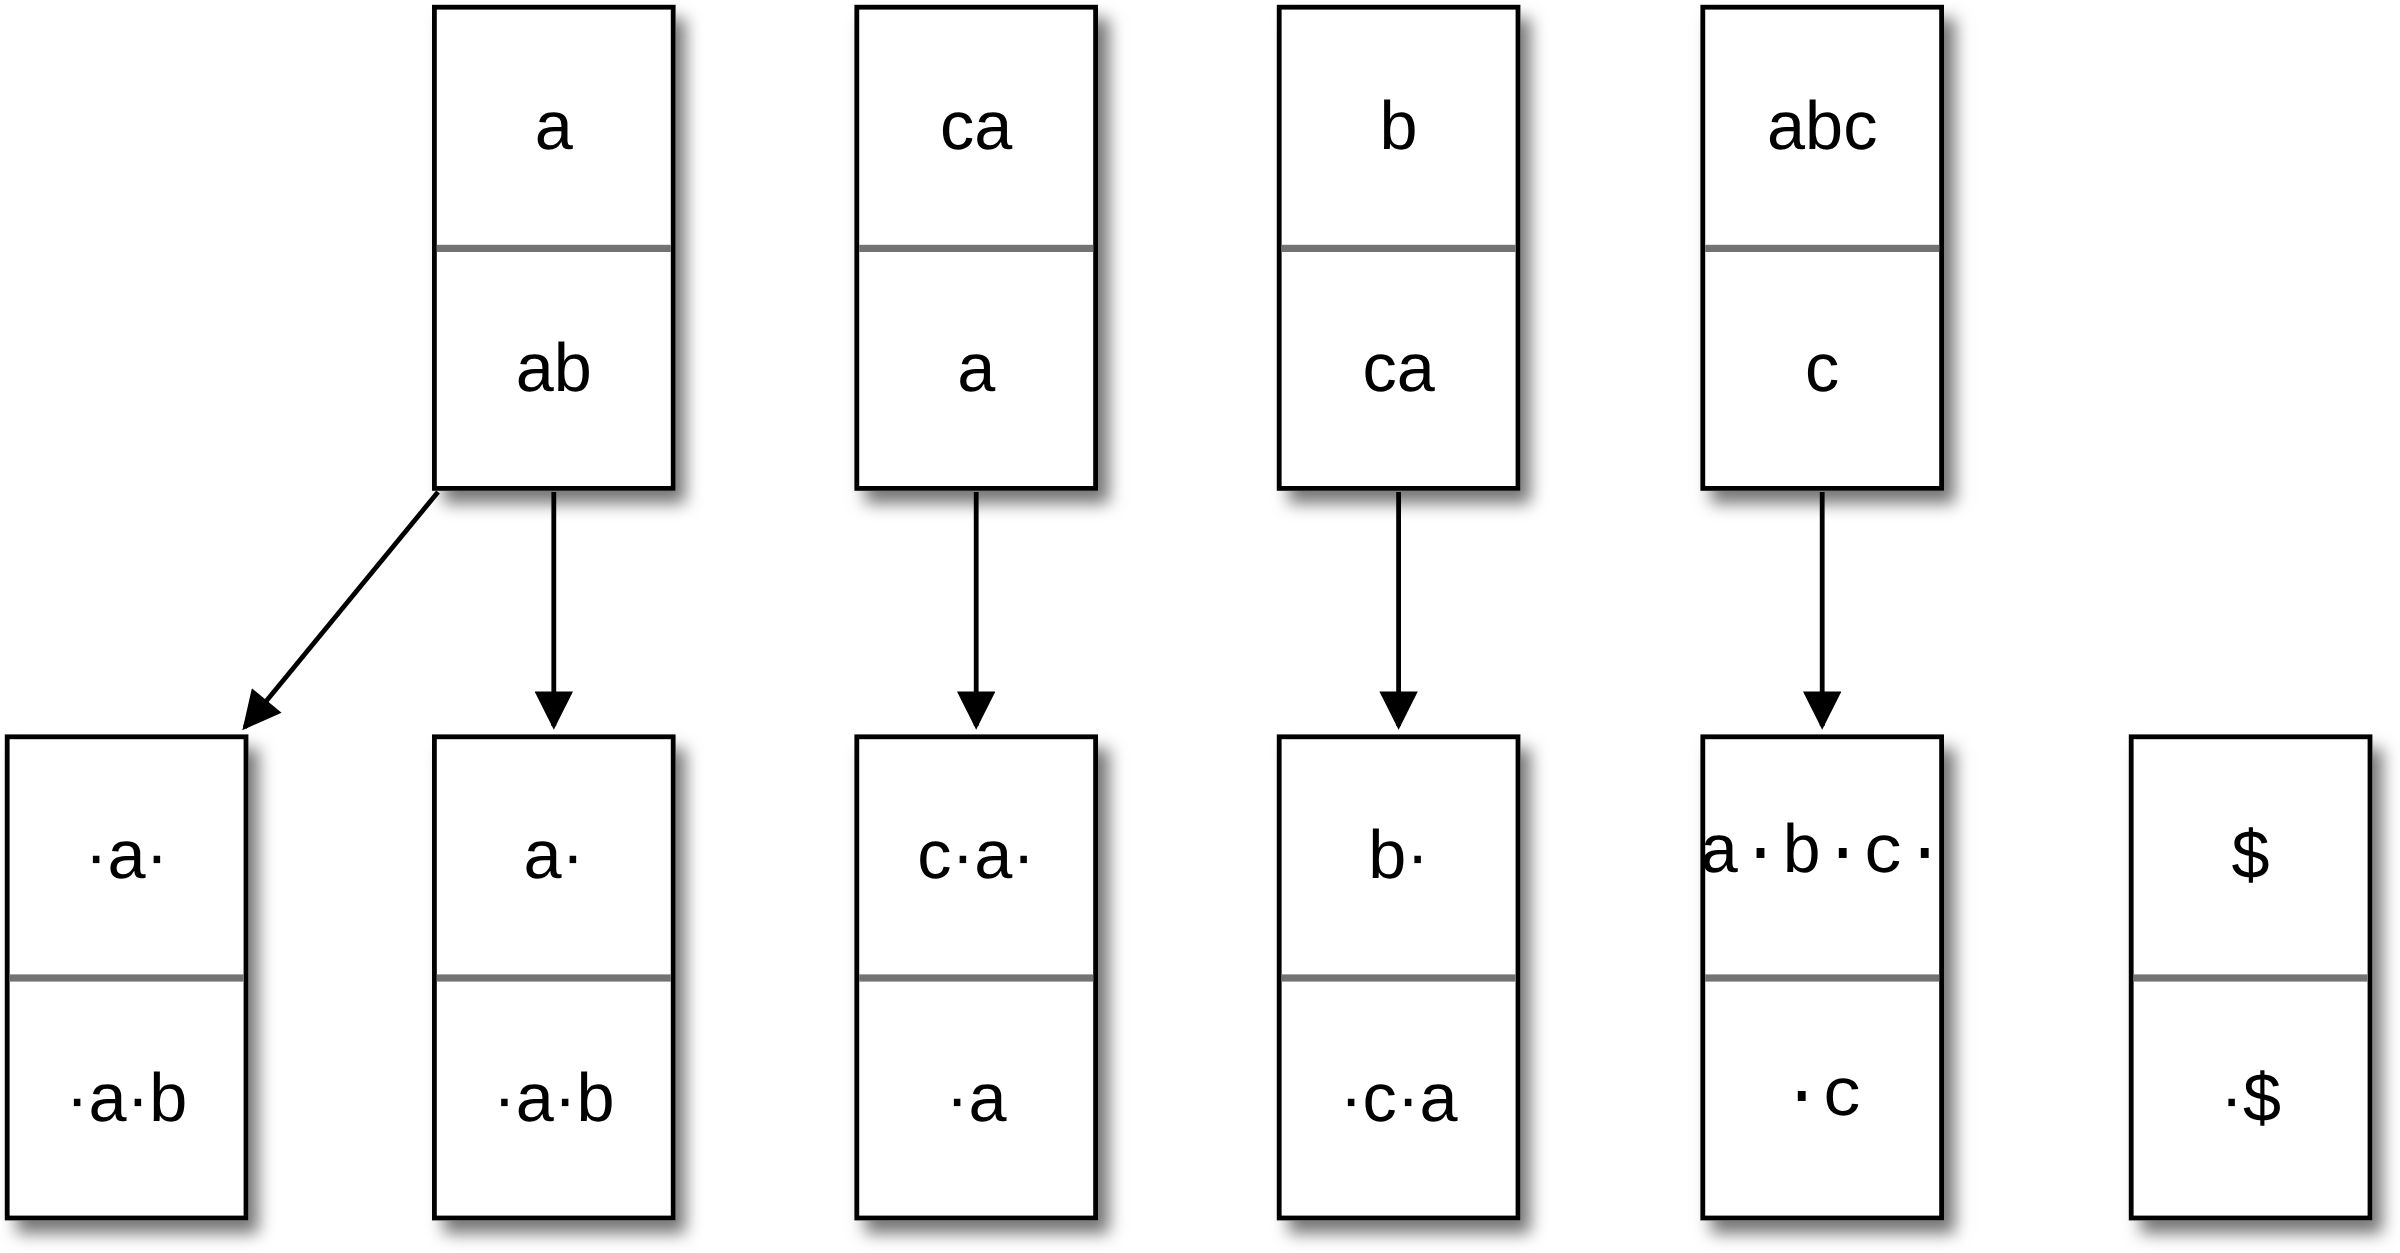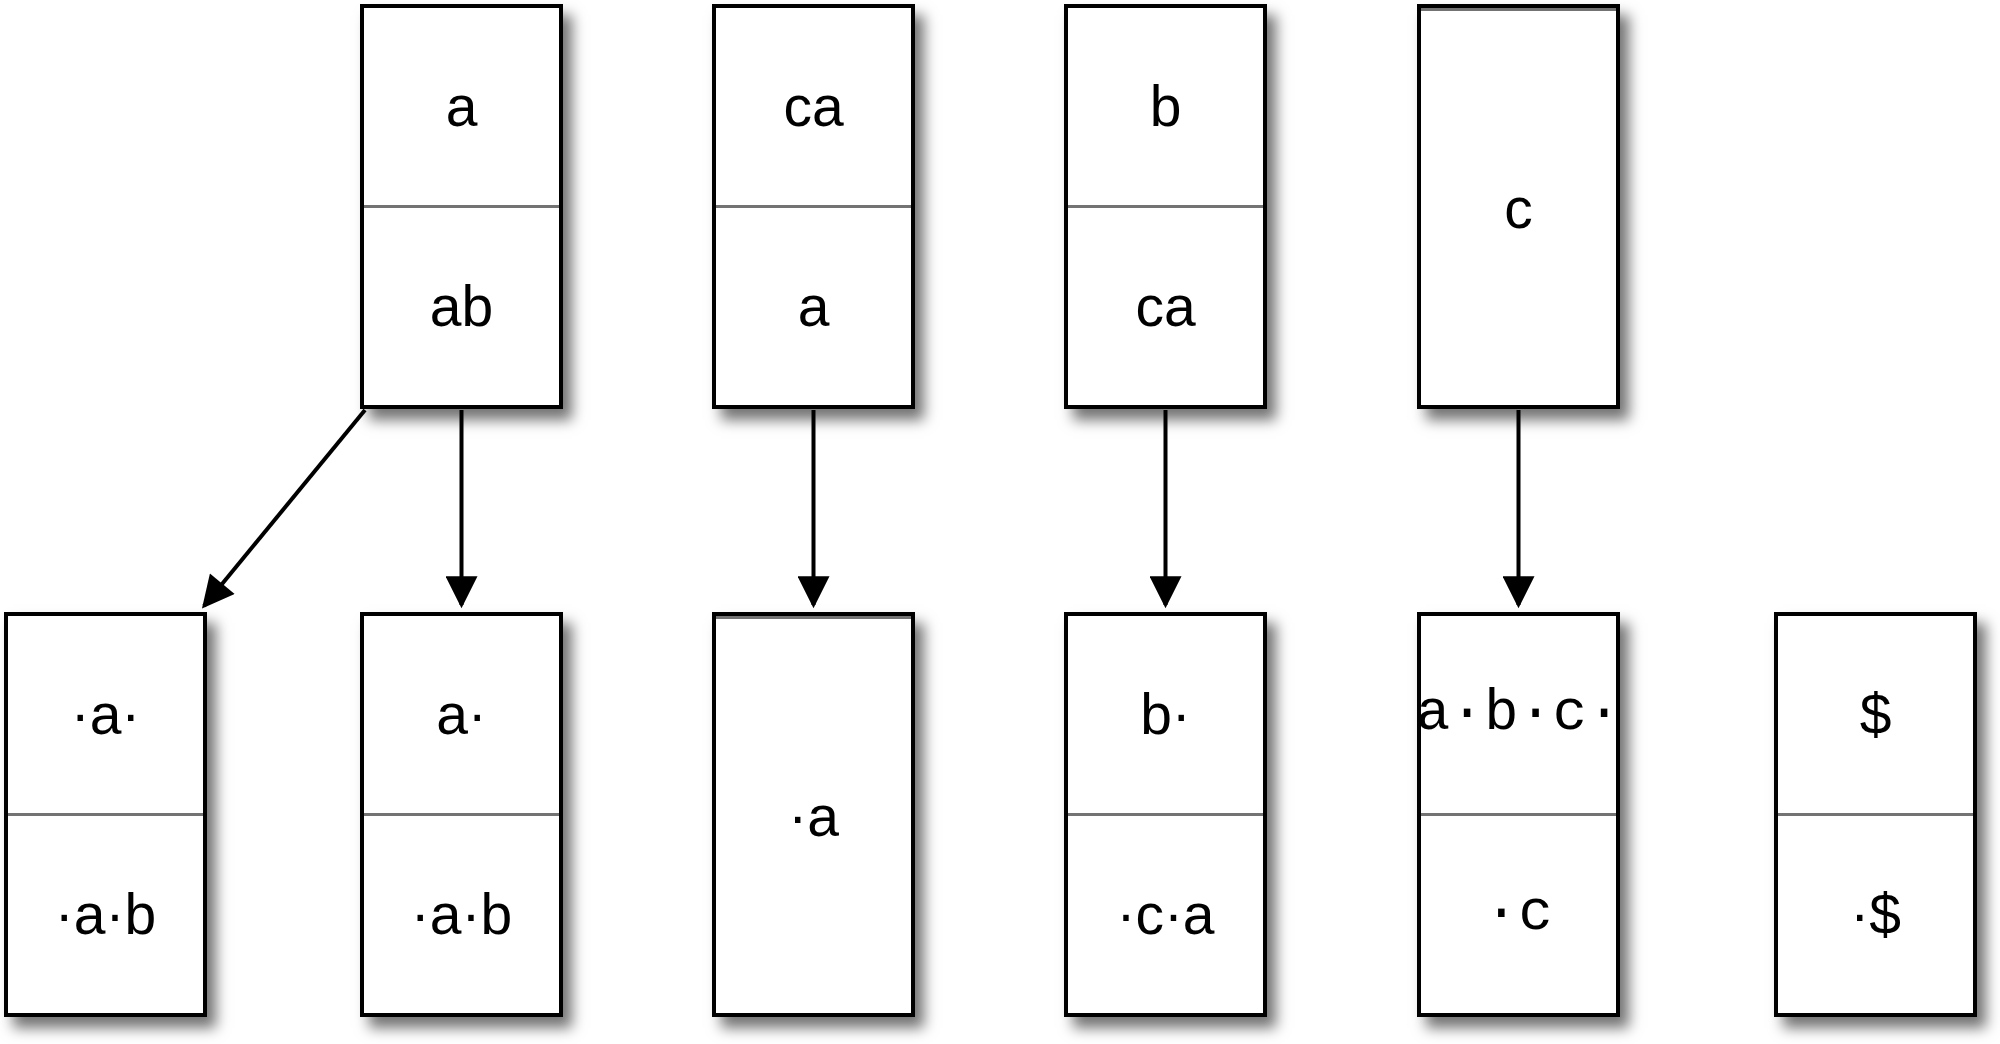--- a/index.html
+++ b/index.html
@@ -35,21 +35,21 @@
     flex: 1;
     display: flex;
     align-items: center;
     justify-content: center;
     font-size: 57px;
     line-height: 1;
     color: #000000;
     white-space: nowrap;
   }
   .cell-b {
-    border-top: 3px solid #737373;
+    border-top: 6px solid #737373;
   }
   #arrow-layer {
     position: absolute;
     left: 0; top: 0;
     pointer-events: none;
   }
 </style>
 </head>
 <body>
 
@@ -73,20 +73,23 @@
   </div>
   <div class="box" style="left:1064px;top:4px;">
     <div class="cell">
         <span>b</span>
       </div>
     <div class="cell cell-b">
         <span>ca</span>
       </div>
   </div>
   <div class="box" style="left:1417px;top:4px;">
+    <div class="cell">
+        <span>abc</span>
+      </div>
     <div class="cell cell-b">
         <span>c</span>
       </div>
   </div>
 
   <div class="box" style="left:4px;top:612px;">
     <div class="cell">
         <span>·a·</span>
       </div>
     <div class="cell cell-b">
@@ -95,20 +98,23 @@
   </div>
   <div class="box" style="left:360px;top:612px;">
     <div class="cell">
         <span>a·</span>
       </div>
     <div class="cell cell-b">
         <span>·a·b</span>
       </div>
   </div>
   <div class="box" style="left:712px;top:612px;">
+    <div class="cell">
+        <span>c·a·</span>
+      </div>
     <div class="cell cell-b">
         <span>·a</span>
       </div>
   </div>
   <div class="box" style="left:1064px;top:612px;">
     <div class="cell">
         <span>b·</span>
       </div>
     <div class="cell cell-b">
         <span>·c·a</span>

